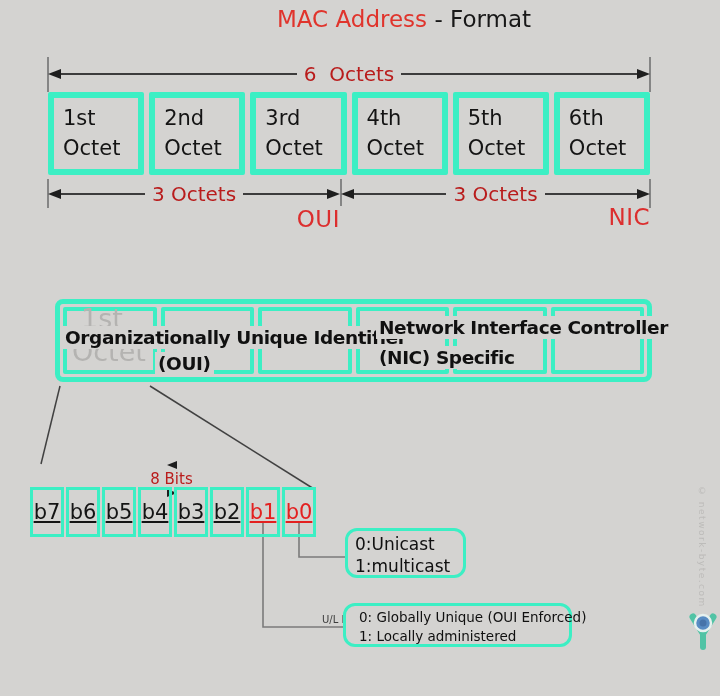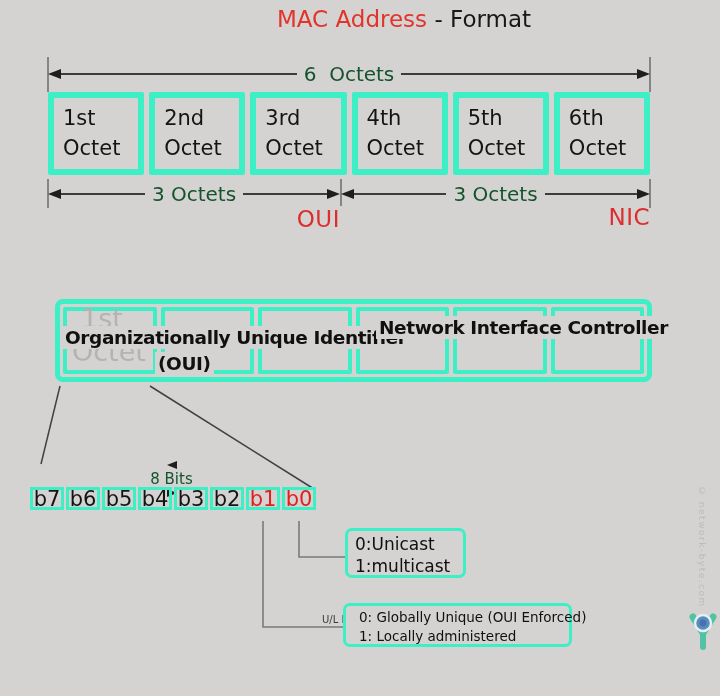--- a/index.html
+++ b/index.html
@@ -14,21 +14,21 @@
   body{font-family:"DejaVu Sans","Liberation Sans",sans-serif;background:#fff;}
   .canvas{position:relative;width:720px;height:696px;background:var(--bg);overflow:hidden;}
 
   
   .title{position:absolute;top:6px;left:0;width:100%;text-align:center;font-size:23px;color:var(--ink);margin-left:44px;}
   .title .hl{color:#E0342C;}
 
   
   .harrow{position:absolute;display:flex;align-items:center;height:22px;}
   .harrow .ln{flex:1;border-top:2px solid var(--line);}
-  .harrow .lbl{padding:0 7px;background:var(--bg);font-size:20px;color:#14532d;white-space:pre;}
+  .harrow .lbl{padding:0 7px;background:var(--bg);font-size:20px;color:#b91c1c;white-space:pre;}
   .ah-l{width:0;height:0;border-top:5px solid transparent;border-bottom:5px solid transparent;border-right:13px solid #1e1e1e;}
   .ah-r{width:0;height:0;border-top:5px solid transparent;border-bottom:5px solid transparent;border-left:13px solid #1e1e1e;}
   .harrow.small{height:20px;}
   .harrow.small .ln{border-top-width:1.5px;}
   .harrow.small .lbl{font-size:15px;padding:0 6px;}
   .harrow.small .ah-l{border-top-width:4px;border-bottom-width:4px;border-right-width:10px;}
   .harrow.small .ah-r{border-top-width:4px;border-bottom-width:4px;border-left-width:10px;}
   .tick{position:absolute;width:2px;background:#858585;}
 
   
@@ -42,26 +42,26 @@
   .struct-cell{flex:1;border:4px solid var(--teal);border-radius:2px;box-sizing:border-box;}
   .ghost{position:absolute;font-size:27px;color:#b4b3b1;z-index:2;}
   .ov{position:absolute;z-index:3;font-weight:700;font-size:18.5px;letter-spacing:-0.4px;
       color:#101010;background:var(--bg);padding:1px 3px;white-space:nowrap;}
 
   
   .wires{position:absolute;left:0;top:0;width:720px;height:696px;z-index:1;pointer-events:none;}
 
   
   .bit-row{position:absolute;left:30px;top:487px;display:flex;gap:2px;z-index:2;}
-  .bit-cell{width:34px;height:23px;box-sizing:border-box;border:3px solid var(--teal);
-            display:flex;align-items:center;justify-content:center;font-size:21px;color:#141414;}
+  .bit-cell{width:34px;height:50px;box-sizing:border-box;border:3px solid var(--teal);
+            display:flex;align-items:center;justify-content:center;font-size:21px;color:#141414;text-decoration:underline;}
   .bit-red{color:#E32020;}
 
   
-  .note{position:absolute;box-sizing:border-box;border:3px solid var(--teal);border-radius:7px;
+  .note{position:absolute;box-sizing:border-box;border:3px solid var(--teal);border-radius:12px;
         color:#101010;z-index:2;background:var(--bg);}
   .note-cast{left:345px;top:528px;width:121px;height:50px;font-size:17px;line-height:22px;padding:2px 7px;}
   .note-ul{left:343px;top:603px;width:229px;height:44px;font-size:13.5px;line-height:19px;padding:2px 13px;white-space:nowrap;}
   .ul-bit{position:absolute;left:298px;top:614px;font-size:10px;color:#3c3c3c;z-index:2;padding-left:24px;}
 
   
   .redlabel{position:absolute;text-align:right;font-size:23px;color:var(--red);letter-spacing:0.5px;}
 
   
   .watermark{position:absolute;left:697px;top:486px;height:145px;writing-mode:vertical-rl;
@@ -138,20 +138,21 @@
     <div class="struct-cell"></div>
     <div class="struct-cell"></div>
     <div class="struct-cell"></div>
     <div class="struct-cell"></div>
   </div>
   <div class="ghost" style="left:81px;top:303px;">1st</div>
   <div class="ghost" style="left:72px;top:336px;">Octet</div>
   <div class="ov" style="left:62px;top:326px;">Organizationally Unique Identifier</div>
   <div class="ov" style="left:155px;top:352px;">(OUI)</div>
   <div class="ov" style="left:376px;top:316px;">Network Interface Controller</div>
+  <div class="ov" style="left:376px;top:346px;">(NIC) Specific</div>
 
   <svg class="wires" viewBox="0 0 720 696">
     <path d="M60,386 L41,464" stroke="#414141" stroke-width="1.5" fill="none"></path>
     <path d="M150,386 L314,489" stroke="#414141" stroke-width="1.5" fill="none"></path>
     <path d="M263,521 L263,627 L343,627" stroke="#7b7b7b" stroke-width="1.6" fill="none"></path>
     <path d="M299,521 L299,557 L345,557" stroke="#7b7b7b" stroke-width="1.6" fill="none"></path>
   </svg>
 
   <div class="harrow small" style="left:40px;top:461px;width:263px;flex-direction:column;">
     <span class="ah-l"></span>

